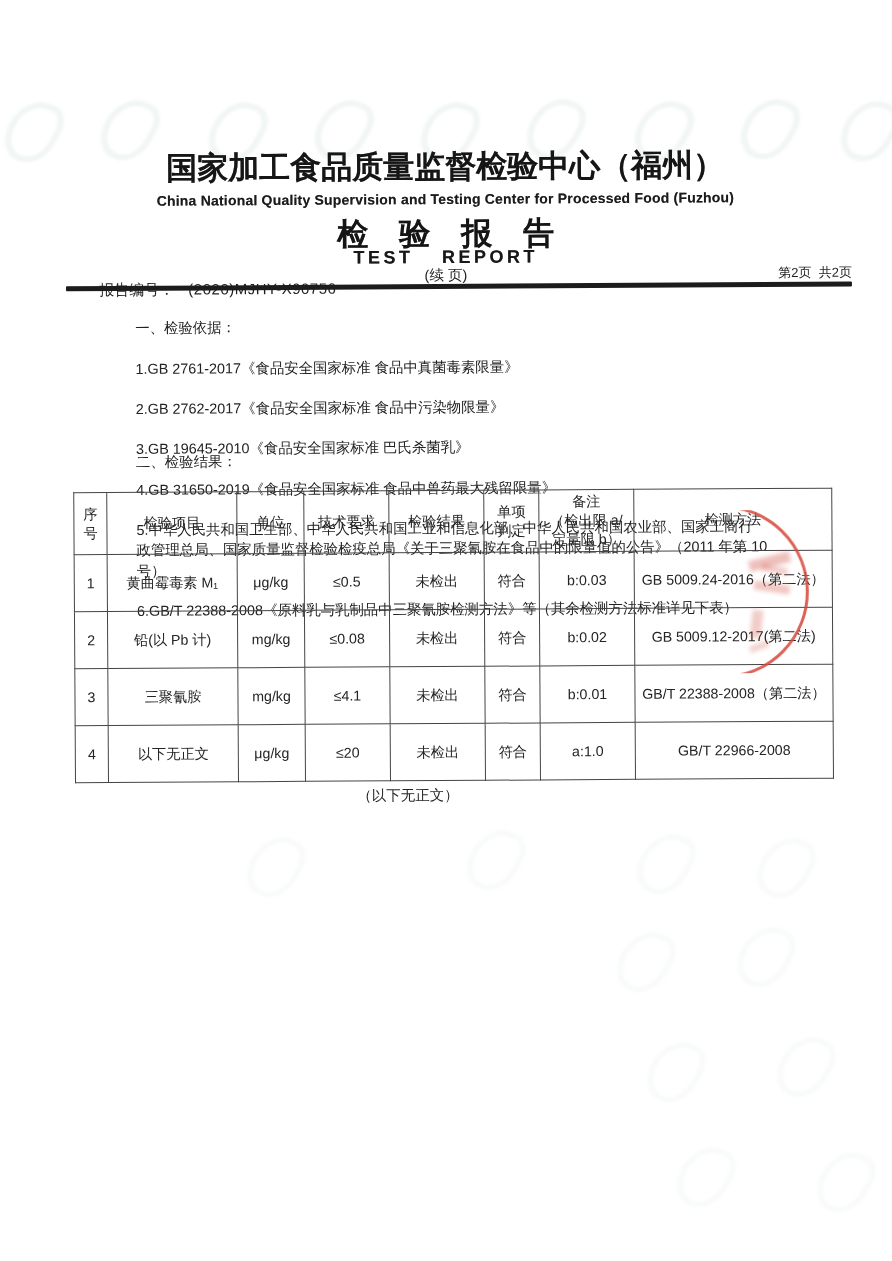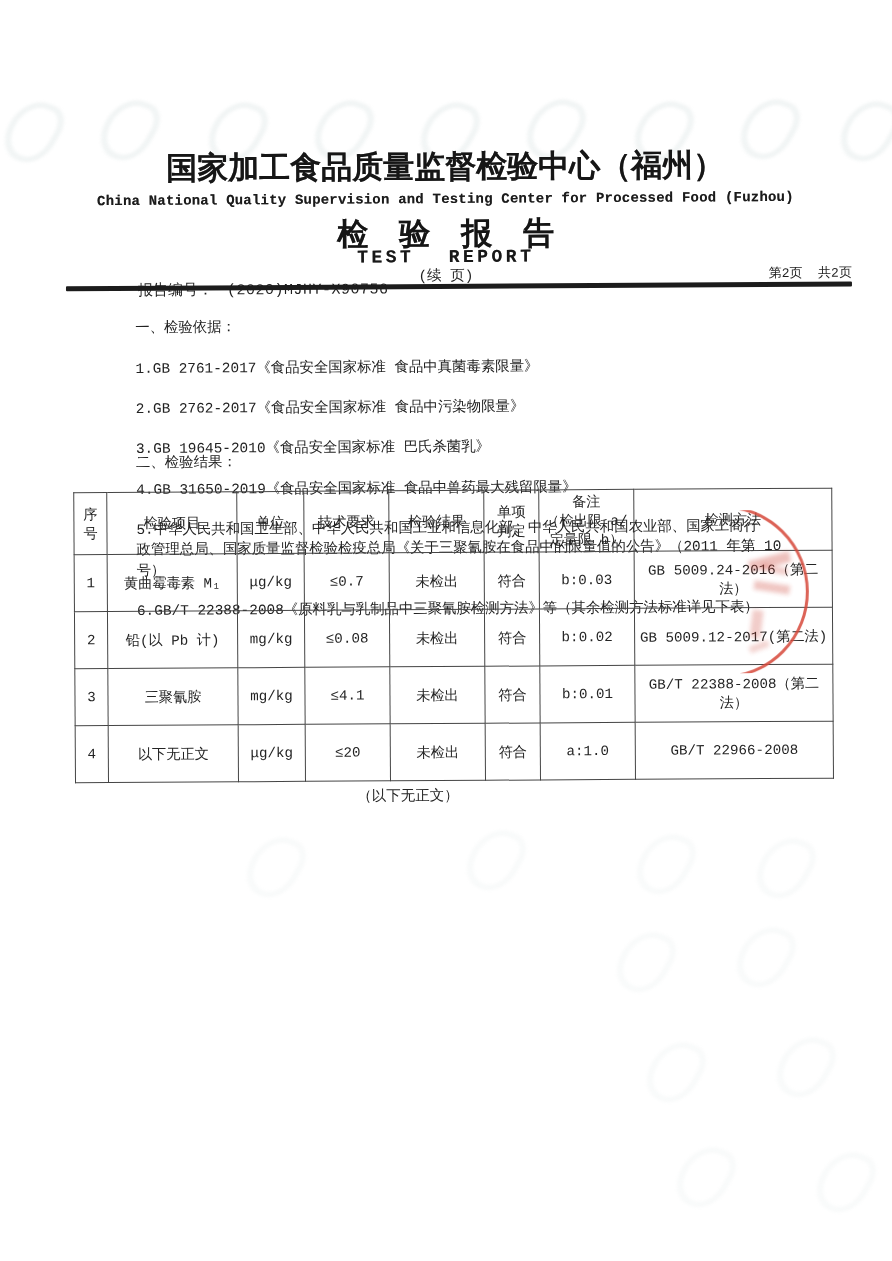--- a/index.html
+++ b/index.html
@@ -1,18 +1,18 @@
 <!DOCTYPE html>
 <html><head>
 <meta charset="utf-8">
 <style>
   html,body{margin:0;padding:0;background:#ffffff;}
   .page{
     position:relative;width:892px;height:1261px;background:#ffffff;overflow:hidden;
-    font-family:Liberation Mono, monospace;color:#1f1f1f;
+    font-family:Liberation Sans, sans-serif;color:#1f1f1f;
   }
   .content{position:absolute;inset:0;transform:rotate(-0.35deg);transform-origin:446px 290px;}
   .fuzz{text-shadow:0 0 0.5px rgba(20,20,20,0.55);}
 
   
   .center-name-cn{
     position:absolute;top:146px;left:0;right:0;text-align:center;
     font-size:31px;font-weight:bold;letter-spacing:0px;color:#161616;
   }
   .center-name-en{
@@ -174,21 +174,21 @@
 （检出限 a/
 定量限 b）</th>
           <th>检测方法</th>
         </tr>
       </thead>
       <tbody>
         <tr>
           <td>1</td>
           <td class="c-item">黄曲霉毒素 M₁</td>
           <td>μg/kg</td>
-          <td>≤0.7</td>
+          <td>≤0.5</td>
           <td>未检出</td>
           <td>符合</td>
           <td>b:0.03</td>
           <td class="c-method">GB 5009.24-2016（第二法）</td>
         </tr>
         <tr>
           <td>2</td>
           <td class="c-item">铅(以 Pb 计)</td>
           <td>mg/kg</td>
           <td>≤0.08</td>

